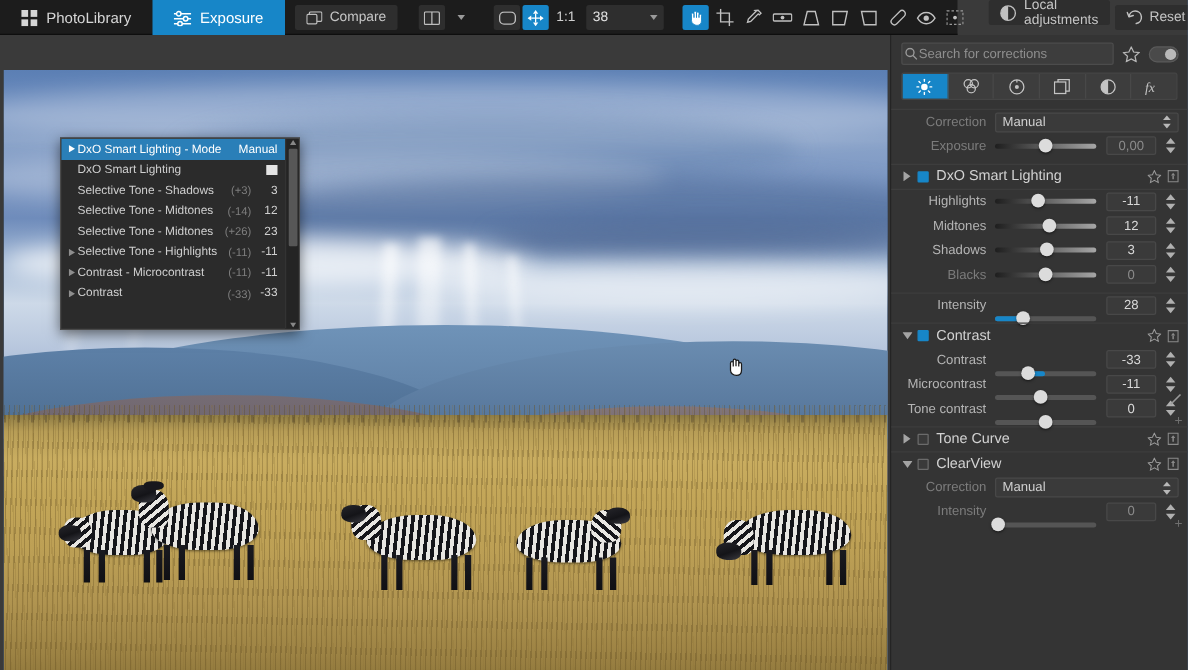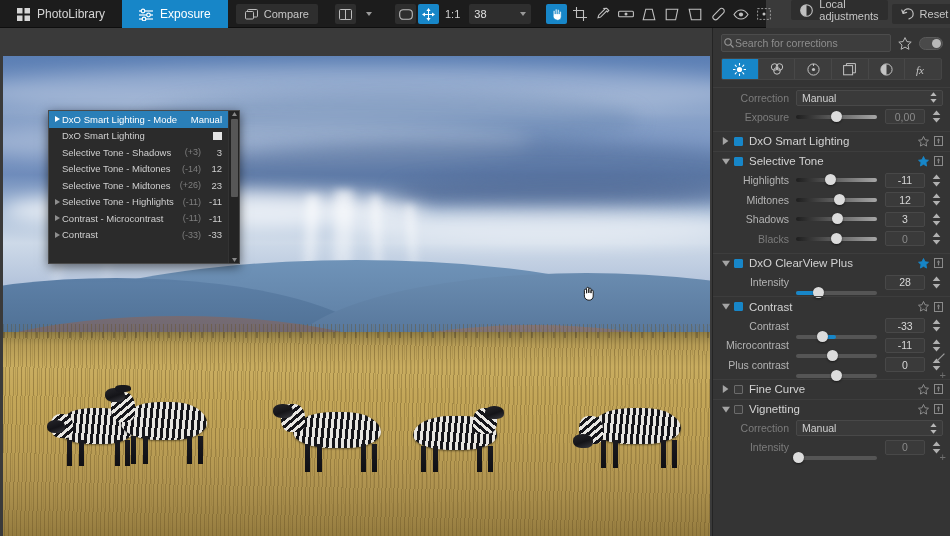--- a/index.html
+++ b/index.html
@@ -736,43 +736,20 @@
                 <svg width="9" height="10" viewBox="0 0 9 10">
                   <rect x="0.5" y="0.5" width="8" height="9" fill="none" stroke="#8a8a8a" stroke-width="1"></rect>
                   <polygon points="4.5,2.2 6.2,4.4 2.8,4.4" fill="#8a8a8a"></polygon>
                   <rect x="3.9" y="4.4" width="1.2" height="3" fill="#8a8a8a"></rect>
                 </svg>
               </span>
             </span>
           </div>
         </div>
         <div class="sec">
-          <div class="sec-head">
-            <span class="tri-btn">
-              <svg width="8" height="7" viewBox="0 0 8 7">
-                <polygon points="0,0.8 8,0.8 4,6.4" fill="#a4a4a4"></polygon>
-              </svg>
-            </span>
-            <span class="chk on"></span>
-            <span class="sec-title">Selective Tone</span>
-            <span class="sec-actions">
-              <span>
-                <svg width="11" height="11" viewBox="0 0 13 13">
-                  <polygon points="6.5,0.6 8.3,4.5 12.4,5 9.4,7.8 10.2,11.9 6.5,9.8 2.8,11.9 3.6,7.8 0.6,5 4.7,4.5" fill="#1786c8" stroke="#1786c8" stroke-width="1"></polygon>
-                </svg>
-              </span>
-              <span>
-                <svg width="9" height="10" viewBox="0 0 9 10">
-                  <rect x="0.5" y="0.5" width="8" height="9" fill="none" stroke="#8a8a8a" stroke-width="1"></rect>
-                  <polygon points="4.5,2.2 6.2,4.4 2.8,4.4" fill="#8a8a8a"></polygon>
-                  <rect x="3.9" y="4.4" width="1.2" height="3" fill="#8a8a8a"></rect>
-                </svg>
-              </span>
-            </span>
-          </div>
           <div class="sec-body">
             <div class="srow">
               <span class="name">Highlights</span>
               <span class="track">
                 <span class="knob" style="left: calc(42% - 5.5px);"></span>
               </span>
               <span class="valbox">-11</span>
               <span class="spin">
                 <svg width="9" height="13" viewBox="0 0 9 13">
                   <polygon points="4.5,0.4 8.3,5 0.7,5" fill="#b0b0b0"></polygon>
@@ -815,43 +792,20 @@
               <span class="spin">
                 <svg width="9" height="13" viewBox="0 0 9 13">
                   <polygon points="4.5,0.4 8.3,5 0.7,5" fill="#b0b0b0"></polygon>
                   <polygon points="4.5,12.6 8.3,8 0.7,8" fill="#b0b0b0"></polygon>
                 </svg>
               </span>
             </div>
           </div>
         </div>
         <div class="sec">
-          <div class="sec-head">
-            <span class="tri-btn">
-              <svg width="8" height="7" viewBox="0 0 8 7">
-                <polygon points="0,0.8 8,0.8 4,6.4" fill="#a4a4a4"></polygon>
-              </svg>
-            </span>
-            <span class="chk on"></span>
-            <span class="sec-title">DxO ClearView Plus</span>
-            <span class="sec-actions">
-              <span>
-                <svg width="11" height="11" viewBox="0 0 13 13">
-                  <polygon points="6.5,0.6 8.3,4.5 12.4,5 9.4,7.8 10.2,11.9 6.5,9.8 2.8,11.9 3.6,7.8 0.6,5 4.7,4.5" fill="#1786c8" stroke="#1786c8" stroke-width="1"></polygon>
-                </svg>
-              </span>
-              <span>
-                <svg width="9" height="10" viewBox="0 0 9 10">
-                  <rect x="0.5" y="0.5" width="8" height="9" fill="none" stroke="#8a8a8a" stroke-width="1"></rect>
-                  <polygon points="4.5,2.2 6.2,4.4 2.8,4.4" fill="#8a8a8a"></polygon>
-                  <rect x="3.9" y="4.4" width="1.2" height="3" fill="#8a8a8a"></rect>
-                </svg>
-              </span>
-            </span>
-          </div>
           <div class="sec-body">
             <div class="srow">
               <span class="name">Intensity</span>
               <span class="track plain">
                 <span class="fillblue" style="left: 0%; width: 28%;"></span>
                 <span class="knob" style="left: calc(28% - 5.5px);"></span>
               </span>
               <span class="valbox">28</span>
               <span class="spin">
                 <svg width="9" height="13" viewBox="0 0 9 13">
@@ -908,21 +862,21 @@
               </span>
               <span class="valbox">-11</span>
               <span class="spin">
                 <svg width="9" height="13" viewBox="0 0 9 13">
                   <polygon points="4.5,0.4 8.3,5 0.7,5" fill="#b0b0b0"></polygon>
                   <polygon points="4.5,12.6 8.3,8 0.7,8" fill="#b0b0b0"></polygon>
                 </svg>
               </span>
             </div>
             <div class="srow">
-              <span class="name">Plus contrast</span>
+              <span class="name">Tone contrast</span>
               <span class="track plain">
                 <span class="knob" style="left: calc(50% - 5.5px);"></span>
               </span>
               <span class="valbox">0</span>
               <span class="spin">
                 <svg width="9" height="13" viewBox="0 0 9 13">
                   <polygon points="4.5,0.4 8.3,5 0.7,5" fill="#b0b0b0"></polygon>
                   <polygon points="4.5,12.6 8.3,8 0.7,8" fill="#b0b0b0"></polygon>
                 </svg>
               </span>
@@ -936,21 +890,21 @@
           <span class="plus-mark" style="bottom: -2px;">+</span>
         </div>
         <div class="sec">
           <div class="sec-head">
             <span class="tri-btn">
               <svg width="7" height="8" viewBox="0 0 7 8">
                 <polygon points="0.8,0 6.4,4 0.8,8" fill="#a4a4a4"></polygon>
               </svg>
             </span>
             <span class="chk"></span>
-            <span class="sec-title">Fine Curve</span>
+            <span class="sec-title">Tone Curve</span>
             <span class="sec-actions">
               <span>
                 <svg width="11" height="11" viewBox="0 0 13 13">
                   <polygon points="6.5,0.6 8.3,4.5 12.4,5 9.4,7.8 10.2,11.9 6.5,9.8 2.8,11.9 3.6,7.8 0.6,5 4.7,4.5" fill="none" stroke="#9a9a9a" stroke-width="1"></polygon>
                 </svg>
               </span>
               <span>
                 <svg width="9" height="10" viewBox="0 0 9 10">
                   <rect x="0.5" y="0.5" width="8" height="9" fill="none" stroke="#8a8a8a" stroke-width="1"></rect>
                   <polygon points="4.5,2.2 6.2,4.4 2.8,4.4" fill="#8a8a8a"></polygon>
@@ -961,21 +915,21 @@
           </div>
         </div>
         <div class="sec" style="position: relative;">
           <div class="sec-head">
             <span class="tri-btn">
               <svg width="8" height="7" viewBox="0 0 8 7">
                 <polygon points="0,0.8 8,0.8 4,6.4" fill="#a4a4a4"></polygon>
               </svg>
             </span>
             <span class="chk"></span>
-            <span class="sec-title">Vignetting</span>
+            <span class="sec-title">ClearView</span>
             <span class="sec-actions">
               <span>
                 <svg width="11" height="11" viewBox="0 0 13 13">
                   <polygon points="6.5,0.6 8.3,4.5 12.4,5 9.4,7.8 10.2,11.9 6.5,9.8 2.8,11.9 3.6,7.8 0.6,5 4.7,4.5" fill="none" stroke="#9a9a9a" stroke-width="1"></polygon>
                 </svg>
               </span>
               <span>
                 <svg width="9" height="10" viewBox="0 0 9 10">
                   <rect x="0.5" y="0.5" width="8" height="9" fill="none" stroke="#8a8a8a" stroke-width="1"></rect>
                   <polygon points="4.5,2.2 6.2,4.4 2.8,4.4" fill="#8a8a8a"></polygon>

